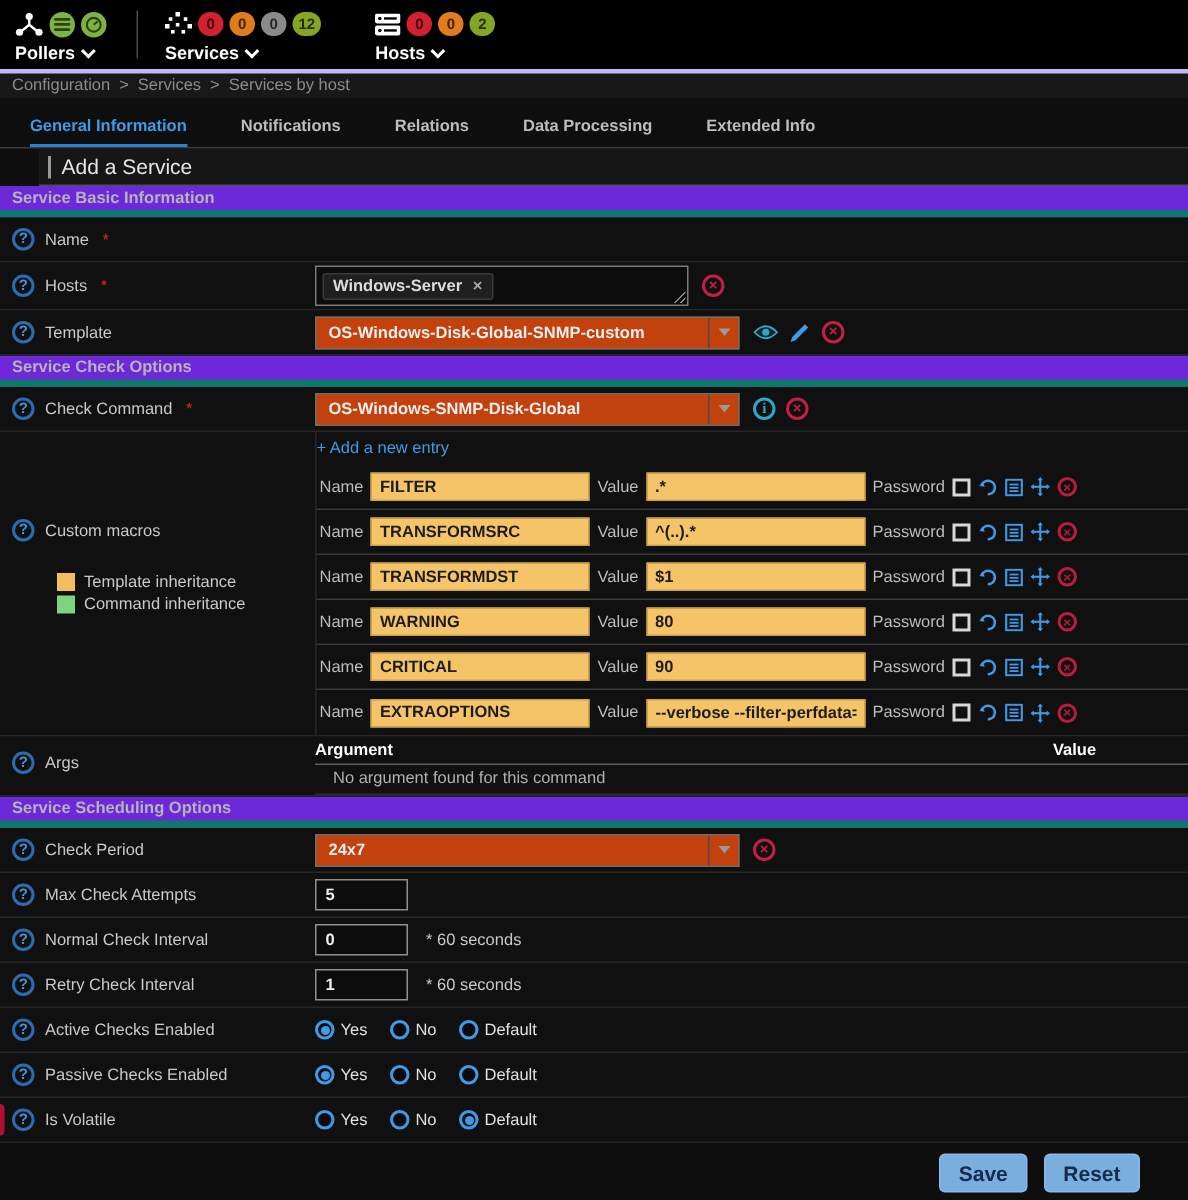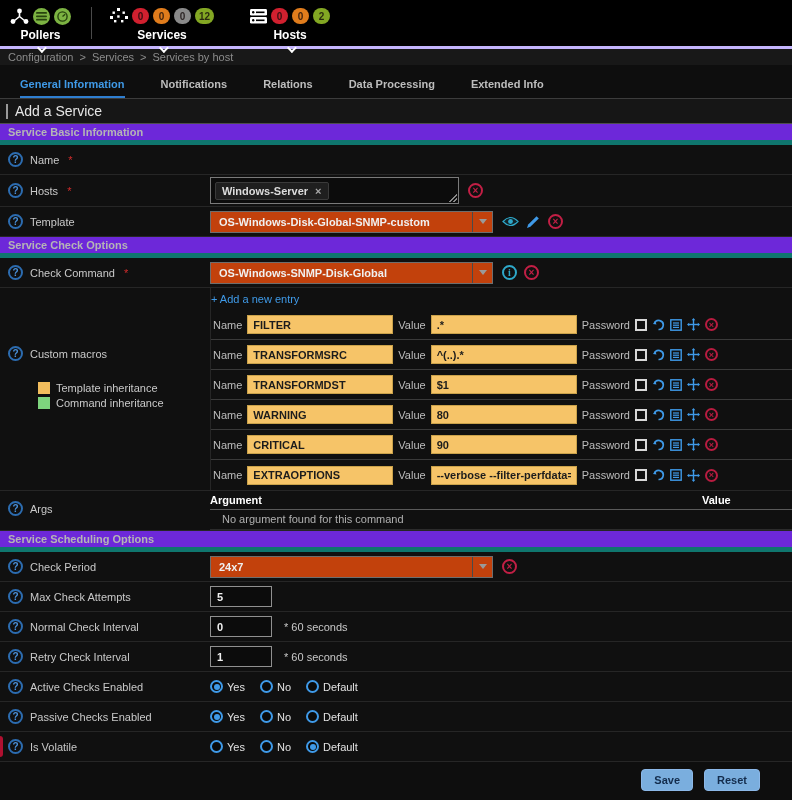--- a/index.html
+++ b/index.html
@@ -3,37 +3,37 @@
 <meta charset="utf-8">
 <style>
   * { box-sizing: border-box; margin: 0; padding: 0; }
   html,body { width: 792px; height: 800px; overflow: hidden; }
   body { background:#0e0e0e; font-family:"Liberation Sans", sans-serif; font-size:11px; color:#c9c9c9; }
 
   
   .topbar { height:46px; background:#000; display:flex; align-items:flex-start; padding:5px 0 0 10px; }
   .menu-group { display:flex; flex-direction:column; margin-right:14px; }
   .menu-icons { display:flex; align-items:center; gap:4px; height:22px; }
-  .menu-label { color:#fff; font-weight:bold; font-size:12px; display:flex; align-items:center; gap:4px; margin-top:1px; cursor:pointer;flex-direction:column; }
+  .menu-label { color:#fff; font-weight:bold; font-size:12px; display:flex; align-items:center; gap:4px; margin-top:1px; cursor:pointer; }
   .chev { width:7px; height:7px; border-right:2px solid #fff; border-bottom:2px solid #fff; transform:rotate(45deg) translateY(-2px); display:inline-block; }
   .tb-divider { width:1px; height:32px; background:#4a4a4a; margin:2px 18px 0 6px; }
   .badge { min-width:17px; height:16px; border-radius:9px; padding:0 4px; display:inline-flex; align-items:center; justify-content:center; font-weight:bold; font-size:10px; color:rgba(20,10,10,0.8); }
   .grncircle { width:17px; height:17px; border-radius:50%; background:#7cb342; display:inline-flex; align-items:center; justify-content:center; }
 
   
   .breadcrumb { height:19px; background:#181818; border-top:3px solid #c4b5fd; display:flex; align-items:center; padding-left:8px; color:#8c8c8c; gap:6px; }
   .breadcrumb .crumb { cursor:pointer; }
 
   
   .tabs { display:flex; gap:36px; padding:13px 0 0 20px; border-bottom:1px solid #3c3c3c; }
   .tab { font-weight:bold; color:#bdbdbd; padding-bottom:6px; cursor:pointer; }
   .tab.active { color:#3f9ae8; border-bottom:2px solid #2f7fd1; }
 
   
-  .page-title { display:flex; align-items:center; gap:7px; height:25px; padding-left:6px; background:#161616; border-bottom:1px solid #4e4e4e; }
+  .page-title { display:flex; align-items:center; gap:7px; height:25px; padding-left:6px; background:#161616; border-bottom:1px solid #4e4e4e;margin-left:26px; }
   .title-bar { width:2px; height:15px; background:#9a9a9a; }
   .title-text { color:#e6e6e6; font-size:14px; }
 
   
   .section-header { height:21px; display:flex; align-items:center; padding-left:8px; color:#b5b5b5; font-weight:bold; border-bottom:5px solid #0f766e; background:#6d28d9; }
   .frow { display:flex; align-items:center; border-bottom:1px solid #262626; background:#101010; min-height:30px; position:relative; }
   .fleft { width:210px; flex:none; display:flex; align-items:center; gap:7px; padding-left:8px; }
   .fright { flex:1; display:flex; align-items:center; }
   .flabel { color:#c9c9c9; }
   .req { color:#d22c2c; margin-left:2px; }
@@ -82,21 +82,21 @@
   
   .radio-opt { display:inline-flex; align-items:center; gap:4px; margin-right:15px; cursor:pointer; }
   .radio { width:13px; height:13px; border-radius:50%; border:2px solid #3f9ae8; background:#0a0a0a; display:inline-flex; align-items:center; justify-content:center; }
   .radio.checked::after { content:""; width:6px; height:6px; border-radius:50%; background:#3f9ae8; }
   .radio-label { color:#e2e2e2; }
 
   .red-marker { position:absolute; left:0; top:4px; width:3px; height:21px; background:#b01030; border-radius:0 3px 3px 0; }
 
   
   .bottom-bar { display:flex; justify-content:flex-end; gap:11px; padding:7px 32px 0 0; background:#0e0e0e; }
-  .btn { background:#7aaede; border:1px solid #8cb8e8; color:#132c4c; font-weight:bold; font-size:11px; font-family:"Liberation Sans",sans-serif; border-radius:4px; padding:4px 12px; cursor:pointer; }
+  .btn { background:#7aaede; border:1px solid #8cb8e8; color:#132c4c; font-weight:bold; font-size:14px; font-family:"Liberation Sans",sans-serif; border-radius:4px; padding:4px 12px; cursor:pointer; }
 
   svg { display:block; }
 </style>
 </head>
 <body>
 
 <div class="topbar">
   <div class="menu-group">
     <div class="menu-icons">
       <span>

